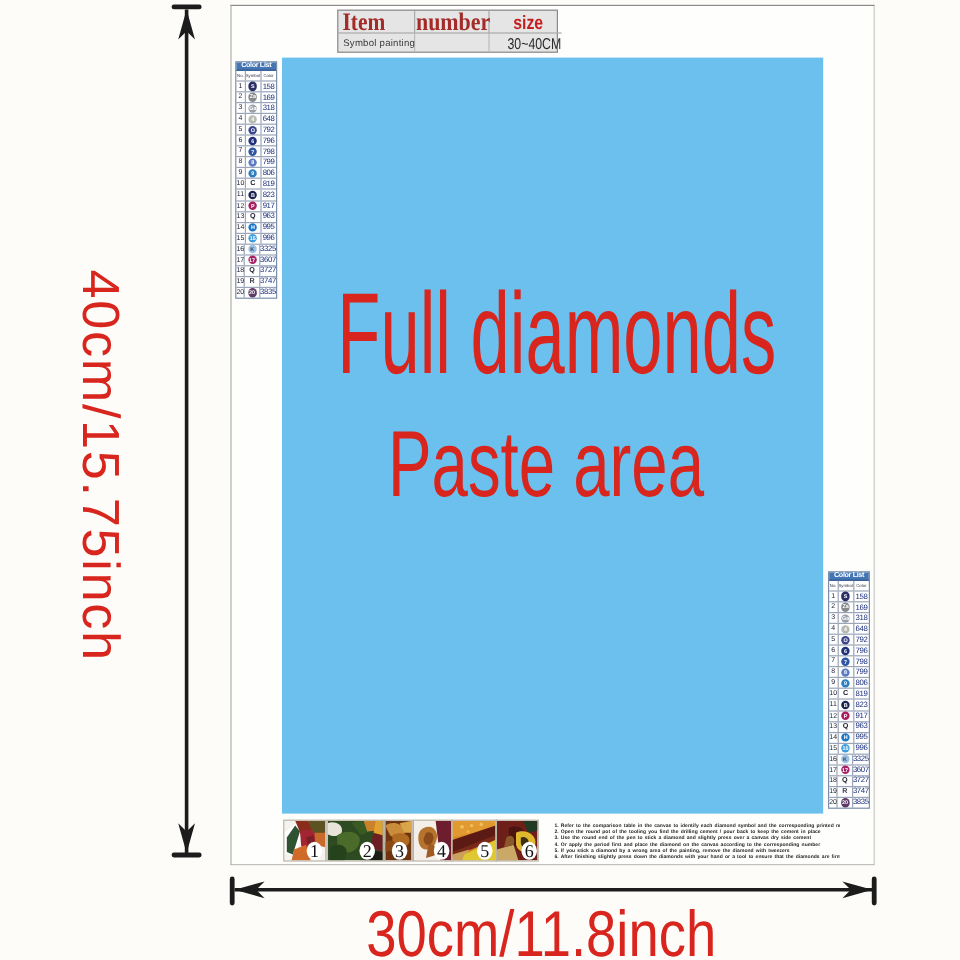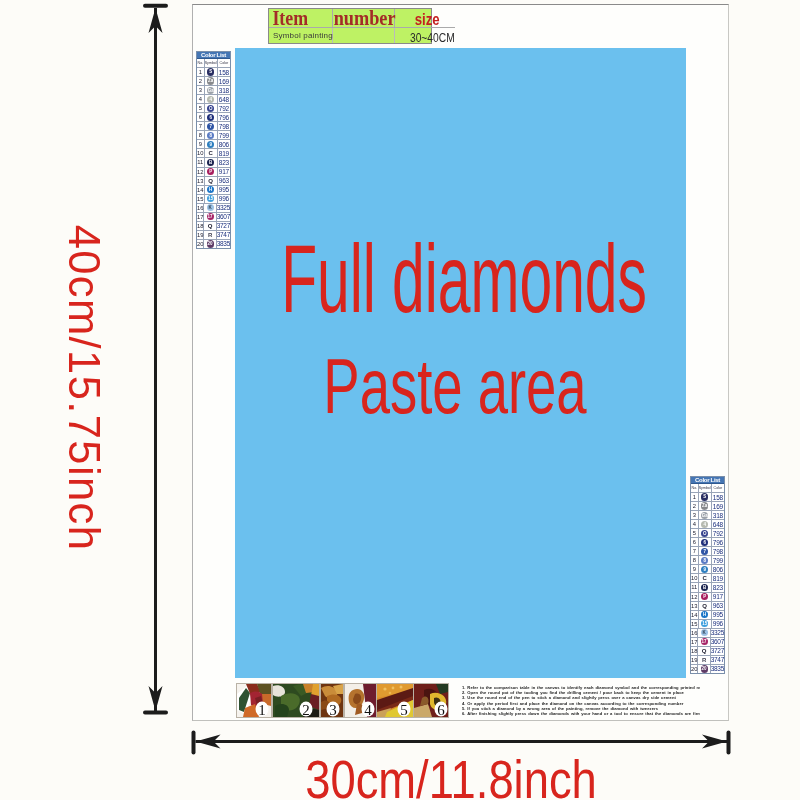--- a/index.html
+++ b/index.html
@@ -19,21 +19,21 @@
  font-size:4.5px;line-height:7.2px;text-align:center;font-weight:bold;}
 .clrow .s b{font-size:6px;}
 .thumb{position:absolute;outline:0.5px solid #b9b2a6;}
 </style>
 </head>
 <body>
 
 <div style="position:absolute;left:192px;top:4px;width:537px;height:717px;background:#fefefc;
  border-top:1px solid #8a8a8a;border-left:1px solid #b0b0b0;border-right:1px solid #c8c8c4;border-bottom:1px solid #c0c0bc;box-sizing:border-box;"></div>
 
-<div style="position:absolute;left:268px;top:8px;width:164px;height:36px;background:#bef264;border:1.4px solid #8a8a8a;box-sizing:border-box;">
+<div style="position:absolute;left:281px;top:8px;width:184px;height:36px;background:#e5e5e5;border:1.4px solid #8a8a8a;box-sizing:border-box;">
   <div style="position:absolute;left:0;top:0;width:64px;height:19px;border-right:1px solid #aaa;border-bottom:1px solid #aaa;box-sizing:border-box;">
     <span style="display:inline-block;font-family:'Liberation Serif',serif;font-weight:bold;color:#a32c28;font-size:21px;line-height:19px;padding-left:4px;transform:scaleX(0.85);transform-origin:left center;">Item</span></div>
   <div style="position:absolute;left:64px;top:0;width:62px;height:19px;border-right:1px solid #aaa;border-bottom:1px solid #aaa;box-sizing:border-box;text-align:center;">
     <span style="display:inline-block;font-family:'Liberation Serif',serif;font-weight:bold;color:#a32c28;font-size:21px;line-height:19px;transform:scaleX(0.87);transform-origin:center center;position:relative;left:-4px;">number</span></div>
   <div style="position:absolute;left:126px;top:0;width:60px;height:19px;border-bottom:1px solid #aaa;box-sizing:border-box;text-align:center;">
     <span style="display:inline-block;color:#c41f1f;font-size:16px;line-height:20px;font-weight:bold;transform:scaleX(0.825);transform-origin:center center;position:relative;left:2.5px;top:1px;">size</span></div>
   <div style="position:absolute;left:0;top:19px;width:64px;height:15px;border-right:1px solid #bbb;
    color:#3a3a3a;font-size:8px;line-height:15px;padding-left:4px;box-sizing:border-box;letter-spacing:0.2px;white-space:nowrap;">Symbol  painting</div>
   <div style="position:absolute;left:64px;top:19px;width:62px;height:15px;border-right:1px solid #bbb;box-sizing:border-box;"></div>
   <div style="position:absolute;left:126px;top:19px;width:60px;height:15px;box-sizing:border-box;text-align:right;">

